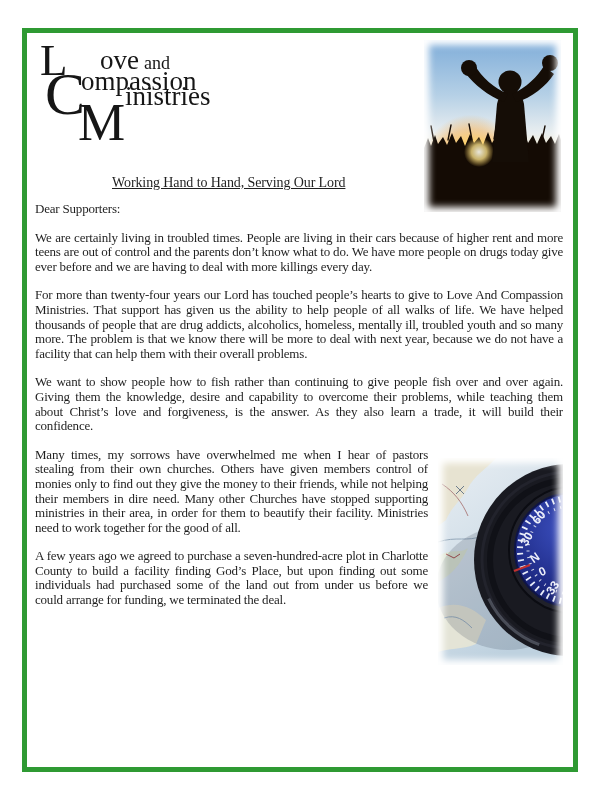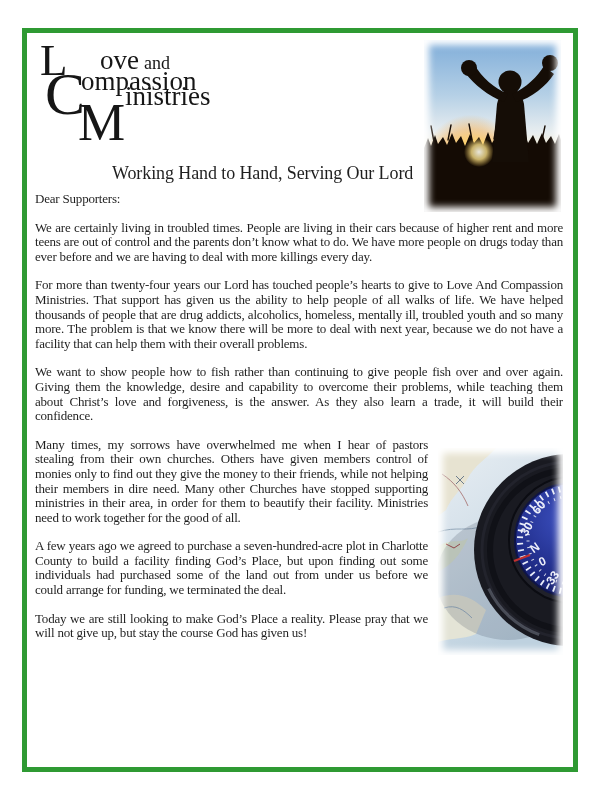--- a/index.html
+++ b/index.html
@@ -12,22 +12,22 @@
   .letterhead{position:relative;height:131px;}
   .logo-big{position:absolute;line-height:1;font-weight:400;color:#161616;}
   .logo-sm{position:absolute;line-height:1;font-size:27px;color:#161616;white-space:nowrap;}
   .logo-sm .suffix{font-size:18px;margin-left:5px;}
   .big-l{left:5px;top:5px;font-size:45px;}
   .big-c{left:10px;top:31px;font-size:60px;}
   .big-m{left:43px;top:63px;font-size:53px;}
   .word1{left:21px;top:14px;margin-left:44px;}
   .word2{left:46px;top:35px;}
   .word3{left:90px;top:50px;}
-  .tagline{height:18px;line-height:18px;margin:0 0 10px 77px;font-size:18px;
-           letter-spacing:-0.1px;}
+  .tagline{height:18px;line-height:18px;margin:10px 0 10px 77px;font-size:14px;
+           letter-spacing:-0.1px;text-decoration:underline;}
   
   .bodytext p{margin:0 0 14px 0;font-size:13px;line-height:14.6px;
               letter-spacing:-0.2px;text-align:justify;}
   p.salutation{text-align:left;}
   
   .photo{position:relative;overflow:hidden;}
   .photo::after{content:'';position:absolute;inset:0;pointer-events:none;
                 box-shadow:inset 0 0 7px 5px #ffffff;}
   .sunrise{position:absolute;left:397px;top:7px;width:137px;height:172px;}
   .compass{float:right;width:125px;height:207px;margin:10px 0 4px 10px;}
@@ -92,21 +92,21 @@
         <span class="logo-sm word2">ompassion</span>
         <span class="logo-big big-m">M</span>
         <span class="logo-sm word3">inistries</span>
       </div>
     </div>
 
     <div class="tagline">Working Hand to Hand, Serving Our Lord</div>
 
     <div class="bodytext">
       <p class="salutation">Dear Supporters:</p>
-      <p>We are certainly living in troubled times.  People are living in their cars because of higher rent and more teens are out of control and the parents don’t know what to do.  We have more people on drugs today than ever before and we are having to deal with more killings every day.</p>
+      <p>We are certainly living in troubled times.  People are living in their cars because of higher rent and more teens are out of control and the parents don’t know what to do.  We have more people on drugs today give ever before and we are having to deal with more killings every day.</p>
       <p>For more than twenty-four years our Lord has touched people’s hearts to give to Love And Compassion Ministries.  That support has given us the ability to help people of all walks of life. We have helped thousands of people that are drug addicts, alcoholics, homeless, mentally ill, troubled youth and so many more. The problem is that we know there will be more to deal with next year, because we do not have a facility that can help them with their overall problems.</p>
       <p>We want to show people how to fish rather than continuing to give people fish over and over again.  Giving them the knowledge, desire and capability to overcome their problems, while teaching them about Christ’s love and forgiveness, is the answer.  As they also learn a trade, it will build their confidence.</p>
 
       <div class="photo compass">
         <svg width="125" height="207" viewBox="0 0 125 207">
           <defs>
             <linearGradient id="mapbg" x1="0" y1="0" x2="0.4" y2="1">
               <stop offset="0" stop-color="#e8eef3"></stop>
               <stop offset="1" stop-color="#bed1df"></stop>
             </linearGradient>
@@ -153,17 +153,16 @@
               <text x="106" y="117" transform="rotate(-25 106 117)">0</text>
               <text x="118" y="132" transform="rotate(-55 118 132)">33</text>
             </g>
             <ellipse cx="152" cy="58" rx="28" ry="12" fill="#ffffff" opacity="0.12" transform="rotate(-20 152 58)"></ellipse>
           </g>
         </svg>
       </div>
 
       <p>Many times, my sorrows have overwhelmed me when I hear of pastors stealing from their own churches.  Others have given members control of monies only to find out they give the money to their friends, while not helping their members in dire need.  Many other Churches have stopped supporting ministries in their area, in order for them to beautify their facility.  Ministries need to work together for the good of all.</p>
       <p>A few years ago we agreed to purchase a seven-hundred-acre plot in Charlotte County to build a facility finding God’s Place, but upon finding out some individuals had purchased some of the land out from under us before we could arrange for funding, we terminated the deal.</p>
-      <p>Today we are still looking to make God’s Place a reality.  Please pray that we will not give up, but stay the course God has given us!</p>
     </div>
 
   </div>
 </div>
 
 </body></html>

